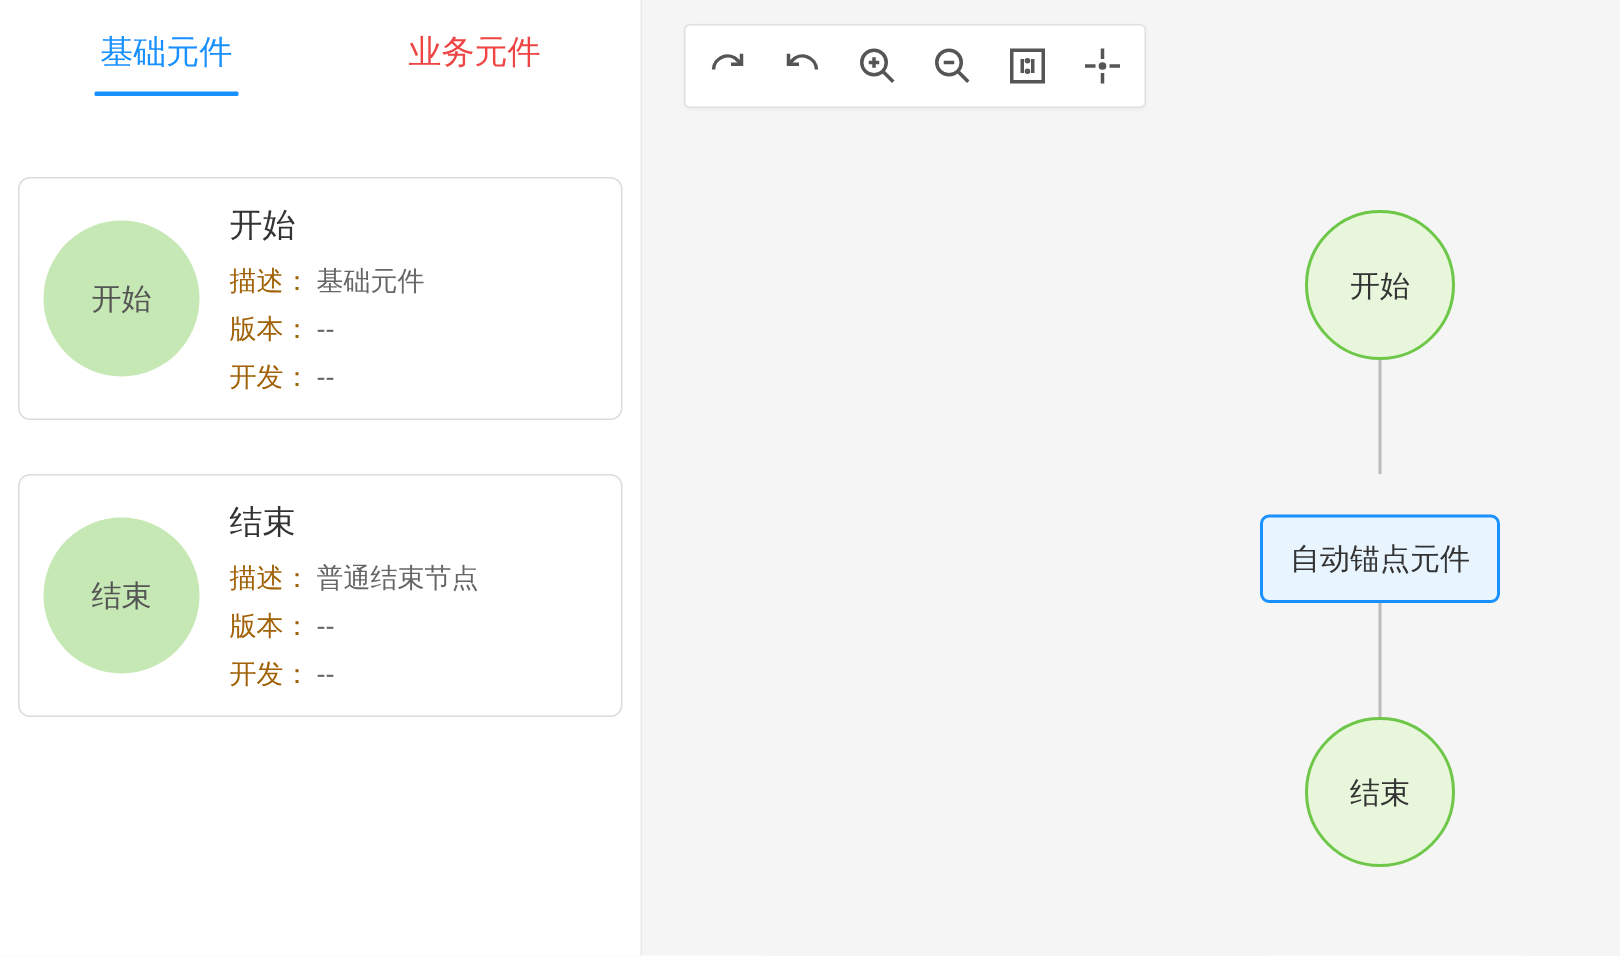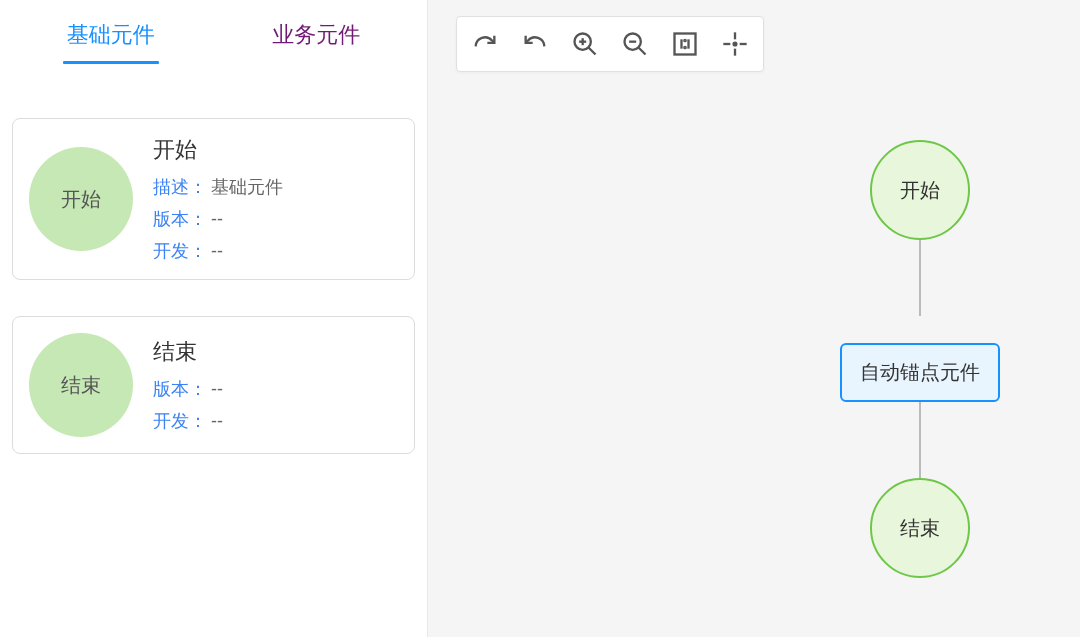--- a/index.html
+++ b/index.html
@@ -20,21 +20,21 @@
     }
     .tabs {
       display: flex;
       height: 70px;
       align-items: center;
       justify-content: space-around;
       padding: 0 8px;
     }
     .tab {
       font-size: 22px;
-      color: #701a75;
+      color: #ef4444;
       cursor: pointer;
       padding: 10px 4px;
       position: relative;
     }
     .tab.active {
       color: #1890ff;
     }
     .tab.active::after {
       content: "";
       position: absolute;
@@ -79,21 +79,21 @@
       gap: 8px;
       font-size: 18px;
       color: #666;
     }
     .info .title {
       color: #333;
       font-size: 22px;
       margin-bottom: 2px;
       font-weight: 500;
     }
-    .info .row span.label { color: #3b82f6; }
+    .info .row span.label { color: #a16207; }
     .info .row span.value { color: #666; margin-left: 4px; }
 
     .canvas-area {
       flex: 1;
       background: #f5f5f5;
       position: relative;
     }
     .toolbar {
       position: absolute;
       top: 16px;
@@ -195,20 +195,23 @@
       </div>
     </div>
 
     <div class="card">
       <div class="circle">
         <span>结束</span>
       </div>
       <div class="info">
         <div class="title">结束</div>
         <div class="row">
+          <span class="label">描述：</span><span class="value">普通结束节点</span>
+        </div>
+        <div class="row">
           <span class="label">版本：</span><span class="value">--</span>
         </div>
         <div class="row">
           <span class="label">开发：</span><span class="value">--</span>
         </div>
       </div>
     </div>
 
   </div>
 </div>

